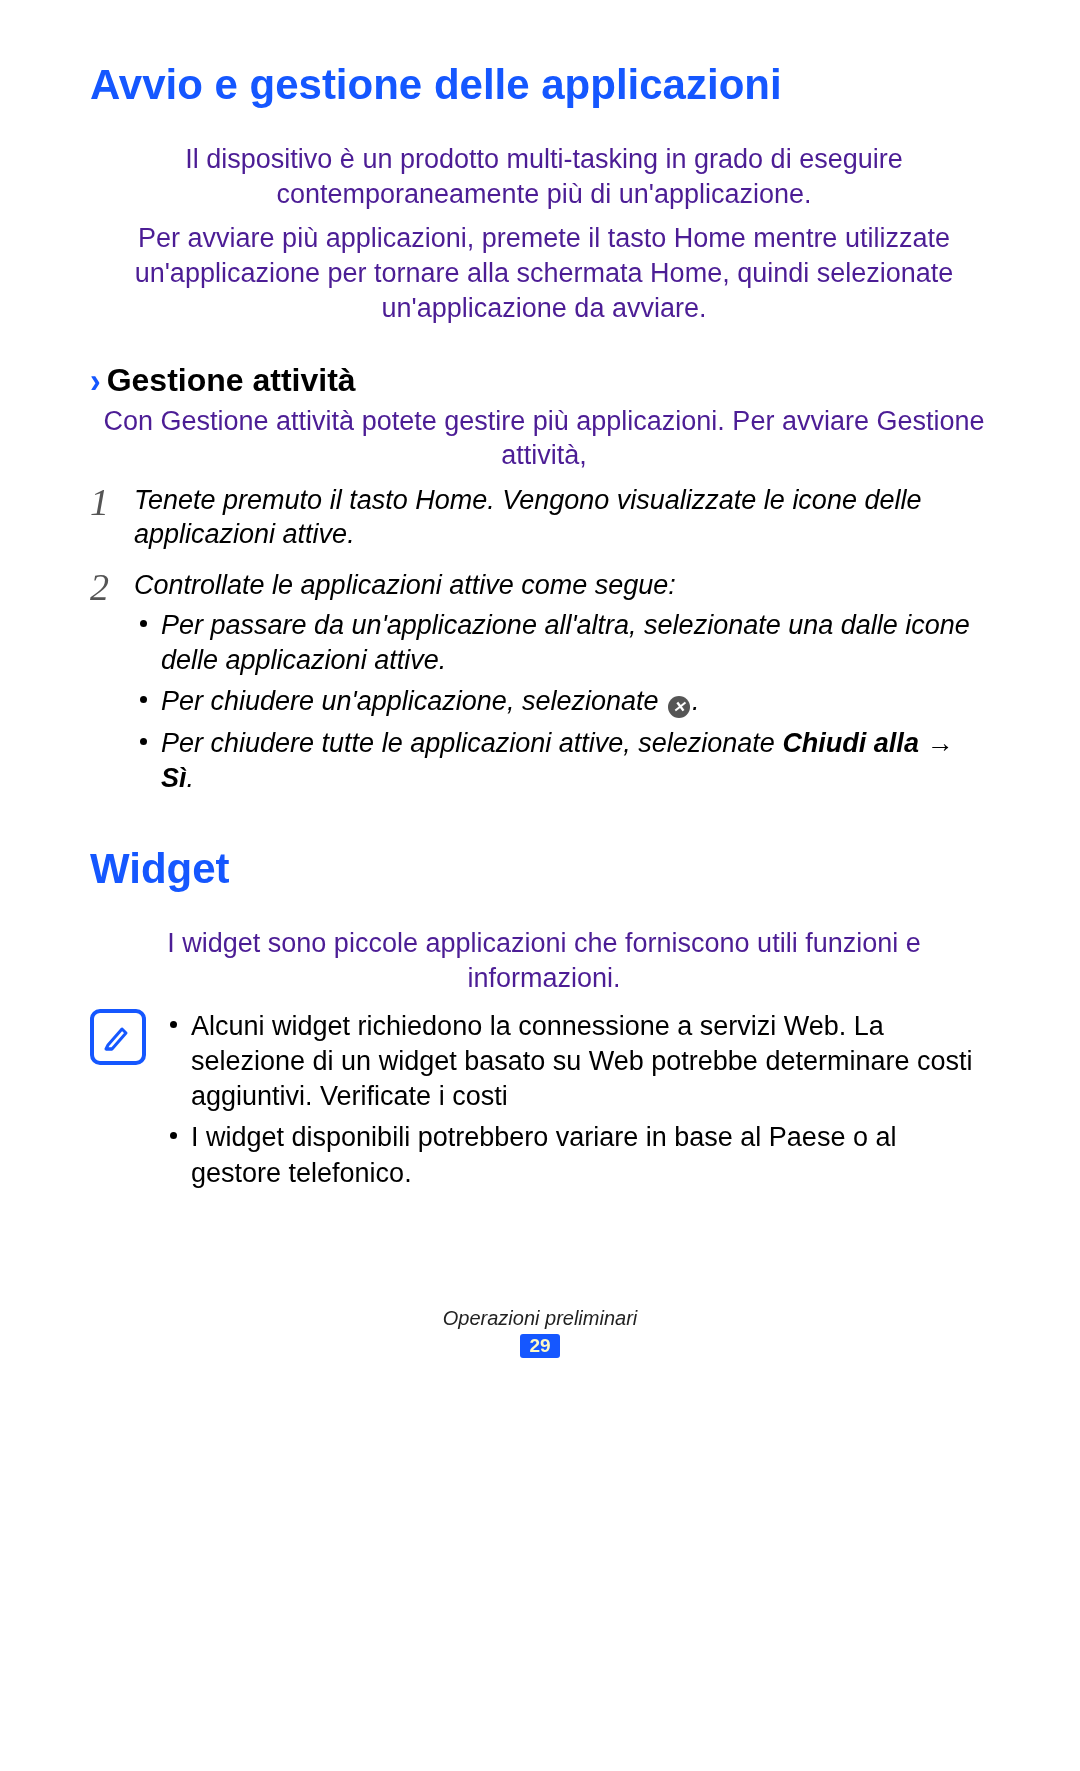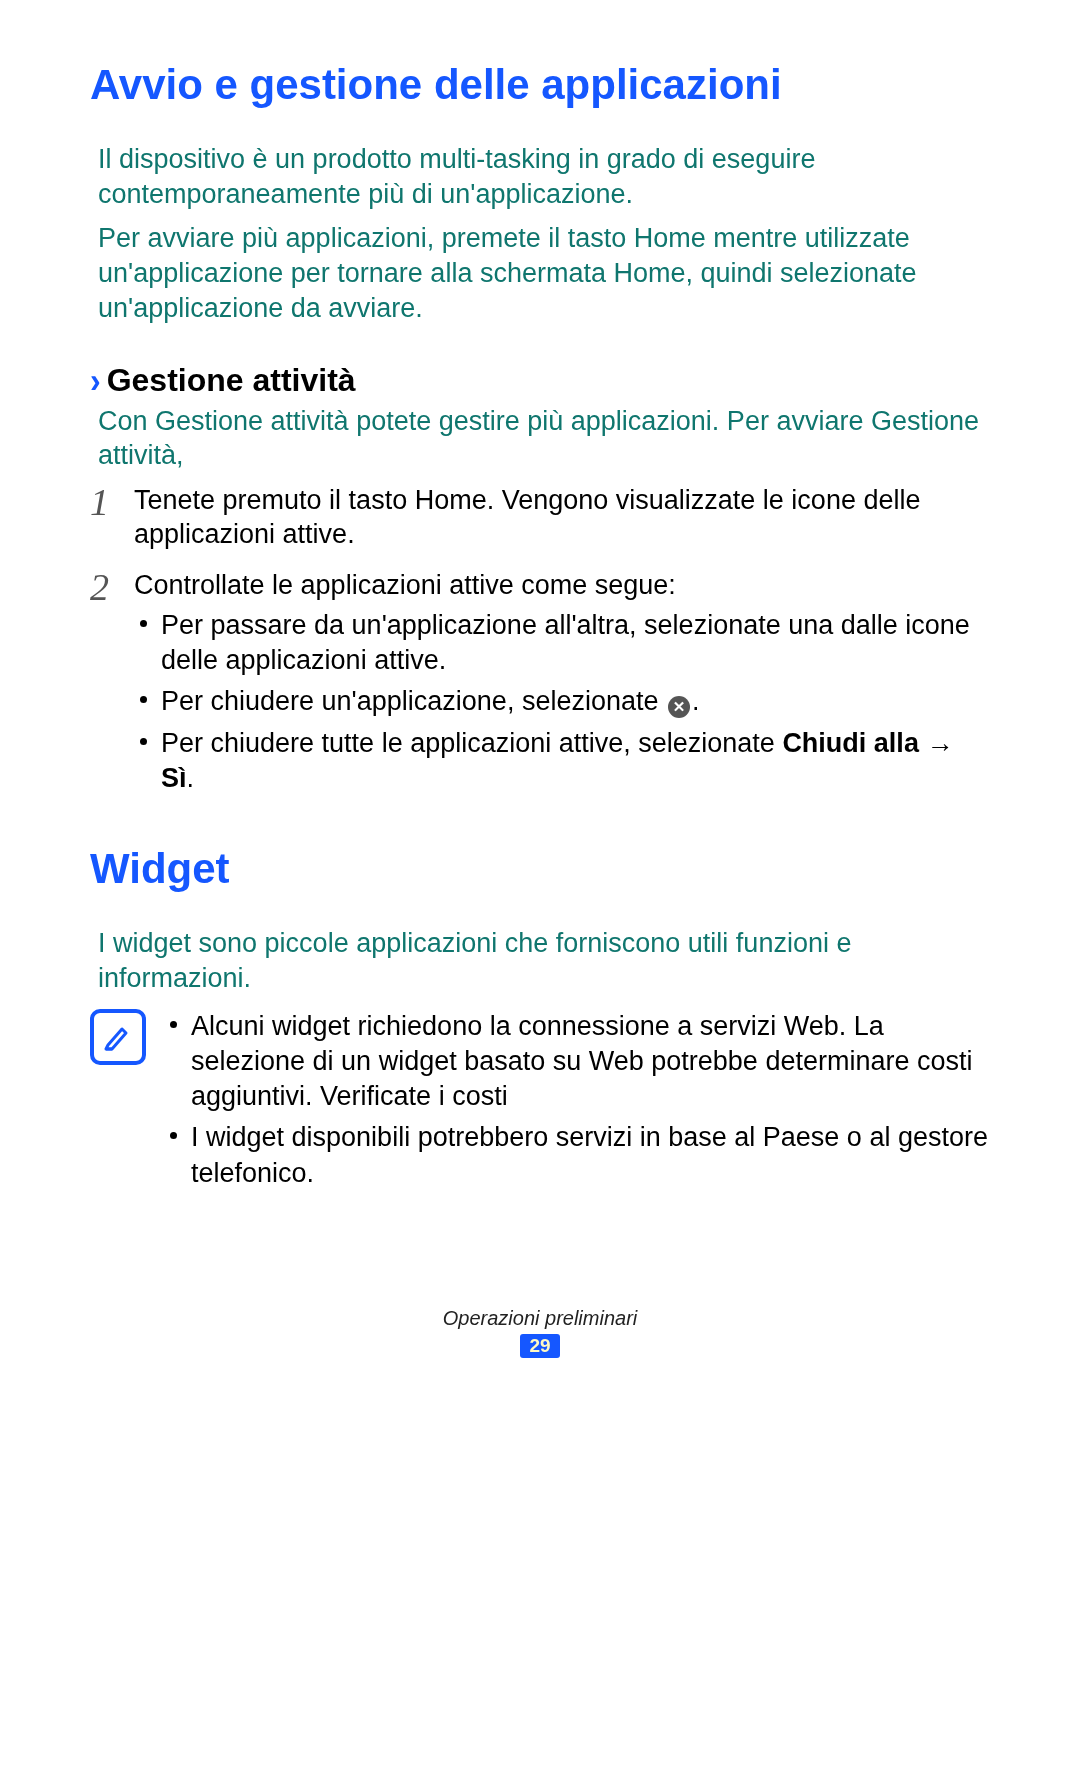--- a/index.html
+++ b/index.html
@@ -34,21 +34,22 @@
     color: #1557ff;
     font-weight: 900;
     display: inline-block;
     margin-right: 6px;
     transform: scaleY(1.1);
   }
   p.body {
     font-size: 27px;
     line-height: 1.28;
     margin: 0 0 10px 8px;
-    color: #0f766e;
+    color: #4c1d95;
+    text-align: center;
   }
   .section-gap {
     height: 26px;
   }
   ol.num-list {
     list-style: none;
     padding: 0;
     margin: 10px 0 0 0;
   }
   ol.num-list > li {
@@ -64,20 +65,21 @@
     color: #555;
     width: 44px;
     flex-shrink: 0;
     line-height: 1.0;
     padding-top: 0px;
   }
   .li-content {
     font-size: 27px;
     line-height: 1.28;
     flex: 1;
+    font-style: italic;
   }
   ul.bullets {
     list-style: none;
     padding: 0;
     margin: 6px 0 0 0;
   }
   ul.bullets > li {
     display: flex;
     align-items: flex-start;
     margin-bottom: 6px;
@@ -216,21 +218,21 @@
       </svg>
     </div>
     <div class="note-content">
       <ul class="bullets" style="margin-top:0;">
         <li>
           <span class="dot"></span>
           <div>Alcuni widget richiedono la connessione a servizi Web. La selezione di un widget basato su Web potrebbe determinare costi aggiuntivi. Verificate i costi</div>
         </li>
         <li>
           <span class="dot"></span>
-          <div>I widget disponibili potrebbero servizi in base al Paese o al gestore telefonico.</div>
+          <div>I widget disponibili potrebbero variare in base al Paese o al gestore telefonico.</div>
         </li>
       </ul>
     </div>
   </div>
 
   <div class="footer">
     <div>Operazioni preliminari</div>
     <div class="page-num-badge">29</div>
   </div>
 

